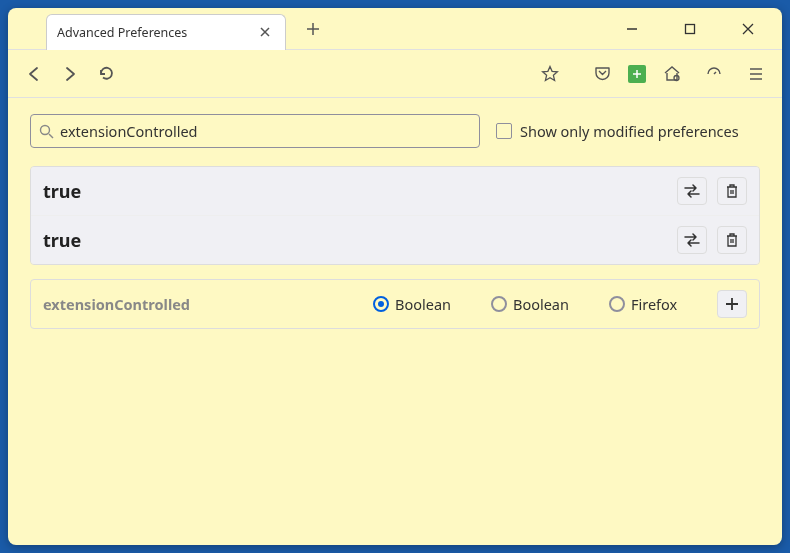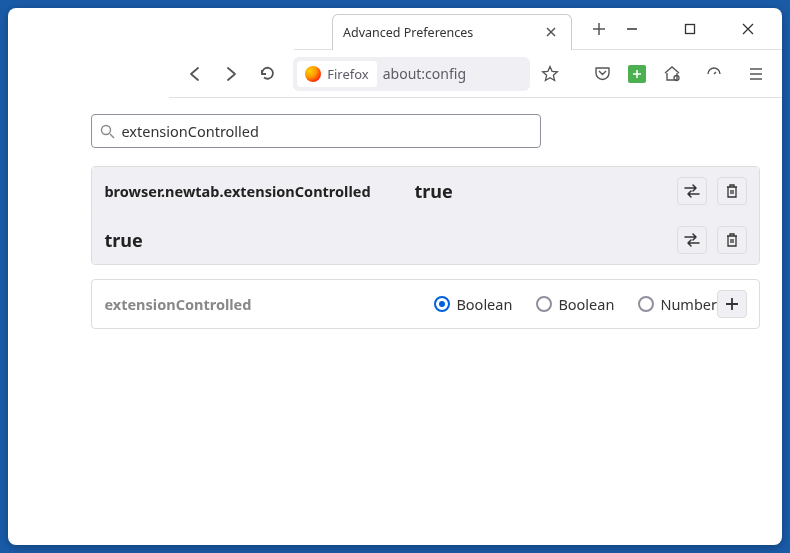--- a/index.html
+++ b/index.html
@@ -1,17 +1,17 @@
 <!DOCTYPE html>
 <html><head>
 <meta charset="utf-8">
 <style>
 * { box-sizing: border-box; margin: 0; padding: 0; font-family: system-ui, -apple-system, "Segoe UI", Arial, sans-serif; }
 body { background: #1a5ba8; display: flex; justify-content: center; align-items: flex-start; padding: 8px; width: 790px; height: 553px; overflow: hidden; }
-.window { background: #ffffff; border-radius: 8px; width: 774px; height: 537px; display: flex; flex-direction: column; overflow: hidden; box-shadow: 0 2px 10px rgba(0,0,0,0.3); align-items: flex-end; }
+.window { background: #fef9c3; border-radius: 8px; width: 774px; height: 537px; display: flex; flex-direction: column; overflow: hidden; box-shadow: 0 2px 10px rgba(0,0,0,0.3); }
 
 .titlebar { display: flex; align-items: center; height: 42px; padding: 0 8px 0 38px; border-bottom: 1px solid #e0e0e0; }
 .tab { display: flex; align-items: center; background: #fff; border: 1px solid #ccc; border-bottom: none; border-radius: 6px 6px 0 0; padding: 6px 10px; margin-top: 6px; height: 36px; width: 240px; color: #333; font-size: 12.5px; }
 .tab-close { margin-left: auto; color: #555; cursor: pointer; font-size: 16px; padding: 2px 4px; }
 .newtab { margin-left: 12px; color: #555; font-size: 22px; cursor: pointer; padding: 4px 8px; }
 .wincontrols { margin-left: auto; display: flex; gap: 22px; padding-right: 8px; }
 .wincontrols .wc { width: 36px; height: 28px; display: flex; align-items: center; justify-content: center; cursor: pointer; }
 
 .toolbar { display: flex; align-items: center; gap: 4px; padding: 6px 10px; height: 48px; border-bottom: 1px solid #e0e0e0; }
 .tb-btn { width: 32px; height: 32px; display: flex; align-items: center; justify-content: center; border-radius: 4px; cursor: pointer; color: #555; }
@@ -35,21 +35,21 @@
 .result-row { display: flex; align-items: center; padding: 10px 12px; border-bottom: 1px solid #eee; background: #f0f0f4; }
 .result-row:last-child { border-bottom: none; }
 .pref-name { font-weight: 700; font-size: 14.5px; color: #222; width: 310px; line-height: 1.25; word-break: break-word; }
 .pref-val { font-weight: 700; font-size: 18px; color: #222; width: 60px; }
 .pref-actions { margin-left: auto; display: flex; gap: 10px; }
 .pref-btn { width: 30px; height: 28px; display: flex; align-items: center; justify-content: center; background: #f0f0f4; border: 1px solid #ddd; border-radius: 4px; cursor: pointer; }
 
 .addrow-wrap { border: 1px solid #ddd; border-radius: 4px; margin-top: 14px; }
 .addrow { display: flex; align-items: center; padding: 10px 12px; }
 .add-name { font-weight: 700; font-size: 14.5px; color: #888; width: 310px; }
-.radios { display: flex; gap: 24px; align-items: center; margin-left: 20px; }
+.radios { display: flex; gap: 40px; align-items: center; margin-left: 20px; }
 .radio { display: flex; align-items: center; gap: 6px; font-size: 14.5px; color: #333; cursor: pointer; }
 .radio .circ { width: 16px; height: 16px; border: 2px solid #8f8f9d; border-radius: 50%; position: relative; }
 .radio.selected .circ { border-color: #0060df; }
 .radio.selected .circ::after { content: ""; position: absolute; inset: 3px; background: #0060df; border-radius: 50%; }
 .plus-btn { margin-left: auto; width: 30px; height: 28px; display: flex; align-items: center; justify-content: center; background: #f0f0f4; border: 1px solid #ddd; border-radius: 4px; cursor: pointer; font-size: 18px; color: #333; }
 
 svg { display: block; }
 </style>
 </head>
 <body>
@@ -98,27 +98,20 @@
     <div class="tb-btn">
       <svg width="18" height="18" viewBox="0 0 18 18">
           <path d="M6 3 L13 9 L6 15" fill="none" stroke="#555" stroke-width="1.8" stroke-linecap="round" stroke-linejoin="round"></path>
         </svg>
     </div>
     <div class="tb-btn">
       <svg width="17" height="17" viewBox="0 0 17 17">
           <path d="M3 8.5 A5.5 5.5 0 1 1 5 12.5" fill="none" stroke="#555" stroke-width="1.8"></path>
           <path d="M3 5 L3 9 L7 9" fill="none" stroke="#555" stroke-width="1.8"></path>
         </svg>
-    </div>
-    <div class="urlpill">
-      <div class="firefox-chip">
-        <div class="ff-logo"></div>
-        <span>Firefox</span>
-      </div>
-      <span class="url-text">about:config</span>
     </div>
     <div class="star-wrap tb-btn" style="margin-left:auto;">
       <svg width="18" height="18" viewBox="0 0 18 18">
           <path d="M9 1.5 L11.1 6.3 L16.4 6.8 L12.4 10.3 L13.6 15.5 L9 12.7 L4.4 15.5 L5.6 10.3 L1.6 6.8 L6.9 6.3 Z" fill="none" stroke="#555" stroke-width="1.3"></path>
         </svg>
     </div>
     <div class="right-icons">
       <div class="tb-btn">
         <svg width="17" height="17" viewBox="0 0 17 17">
             <path d="M2 3 H15 V8 A6.5 6.5 0 0 1 2 8 Z M5 6 L8.5 9.5 L12 6" fill="none" stroke="#555" stroke-width="1.4" stroke-linejoin="round"></path>
@@ -151,25 +144,28 @@
 
   <div class="content">
     <div class="searchrow">
       <div class="searchbox">
         <svg width="15" height="15" viewBox="0 0 15 15" style="margin-right:6px;">
             <circle cx="6" cy="6" r="4.5" fill="none" stroke="#888" stroke-width="1.4"></circle>
             <path d="M10 10 L14 14" stroke="#888" stroke-width="1.4"></path>
           </svg>
         <input type="text" value="extensionControlled" style="">
       </div>
+      <div class="checkbox-wrap">
+        <div class="cb"></div>
+        <span>Show only modified preferences</span>
+      </div>
     </div>
 
     <div class="results">
       <div class="result-row">
-        <div class="pref-name">browser.newtab.extensionControlled</div>
         <div class="pref-val">true</div>
         <div class="pref-actions">
           <div class="pref-btn">
             <svg width="18" height="14" viewBox="0 0 18 14">
                 <path d="M2 4 H13 M13 4 L10 1 M13 4 L10 7 M16 10 H5 M5 10 L8 7 M5 10 L8 13" fill="none" stroke="#333" stroke-width="1.5" stroke-linecap="round"></path>
               </svg>
           </div>
           <div class="pref-btn">
             <svg width="14" height="16" viewBox="0 0 14 16">
                 <path d="M2 4 H12 M5 4 V2 H9 V4 M3 4 V14 H11 V4 M6 7 V11 M8 7 V11" fill="none" stroke="#333" stroke-width="1.3"></path>
@@ -201,21 +197,21 @@
           <div class="radio selected">
             <div class="circ"></div>
             <span>Boolean</span>
           </div>
           <div class="radio">
             <div class="circ"></div>
             <span>Boolean</span>
           </div>
           <div class="radio">
             <div class="circ"></div>
-            <span>Number</span>
+            <span>Firefox</span>
           </div>
         </div>
         <div class="plus-btn">
           <svg width="14" height="14" viewBox="0 0 14 14">
               <path d="M7 1 V13 M1 7 H13" stroke="#333" stroke-width="1.8"></path>
             </svg>
         </div>
       </div>
     </div>
   </div>

